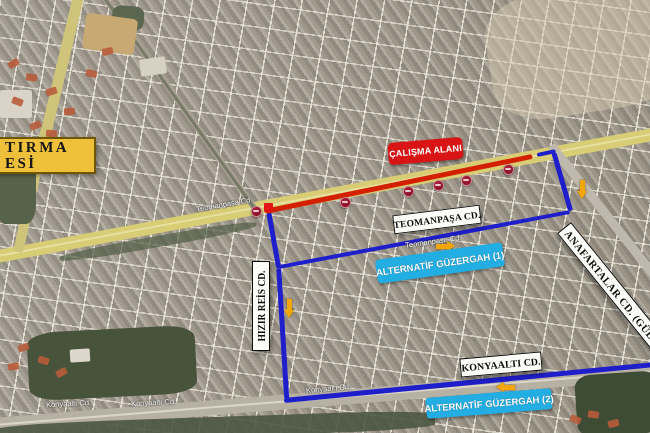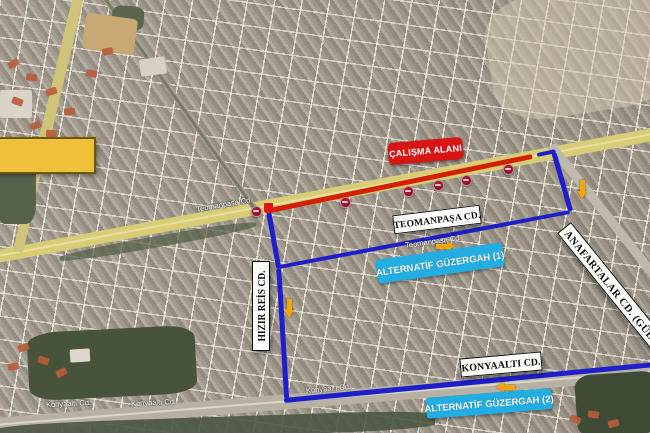--- a/index.html
+++ b/index.html
@@ -127,20 +127,22 @@
         <div style="left: 0px; top: 11px; width: 0px; height: 0px; border-left: 5.5px solid transparent; border-right: 5.5px solid transparent; border-top: 8px solid rgb(242, 166, 10);"></div>
       </div>
       <div class="arr" style="left: 496px; top: 382px;">
         <div style="left: 8px; top: 3px; width: 11px; height: 5px; background: rgb(242, 166, 10);"></div>
         <div style="left: 0px; top: 0px; width: 0px; height: 0px; border-top: 5.5px solid transparent; border-bottom: 5.5px solid transparent; border-right: 8px solid rgb(242, 166, 10);"></div>
       </div>
     </div>
 
   <div id="lbl-hospital">
     <div class="inner">
+      <div>TIRMA</div>
+      <div>ESİ</div>
     </div>
   </div>
 
   <div id="lbl-calisma">ÇALIŞMA ALANI</div>
 
   <div id="lbl-teomanpasa" class="lbl-white">TEOMANPAŞA CD.</div>
 
   <div id="lbl-alt1" class="lbl-cyan">ALTERNATİF GÜZERGAH (1)</div>
 
   <div id="lbl-hizir" class="lbl-white">

